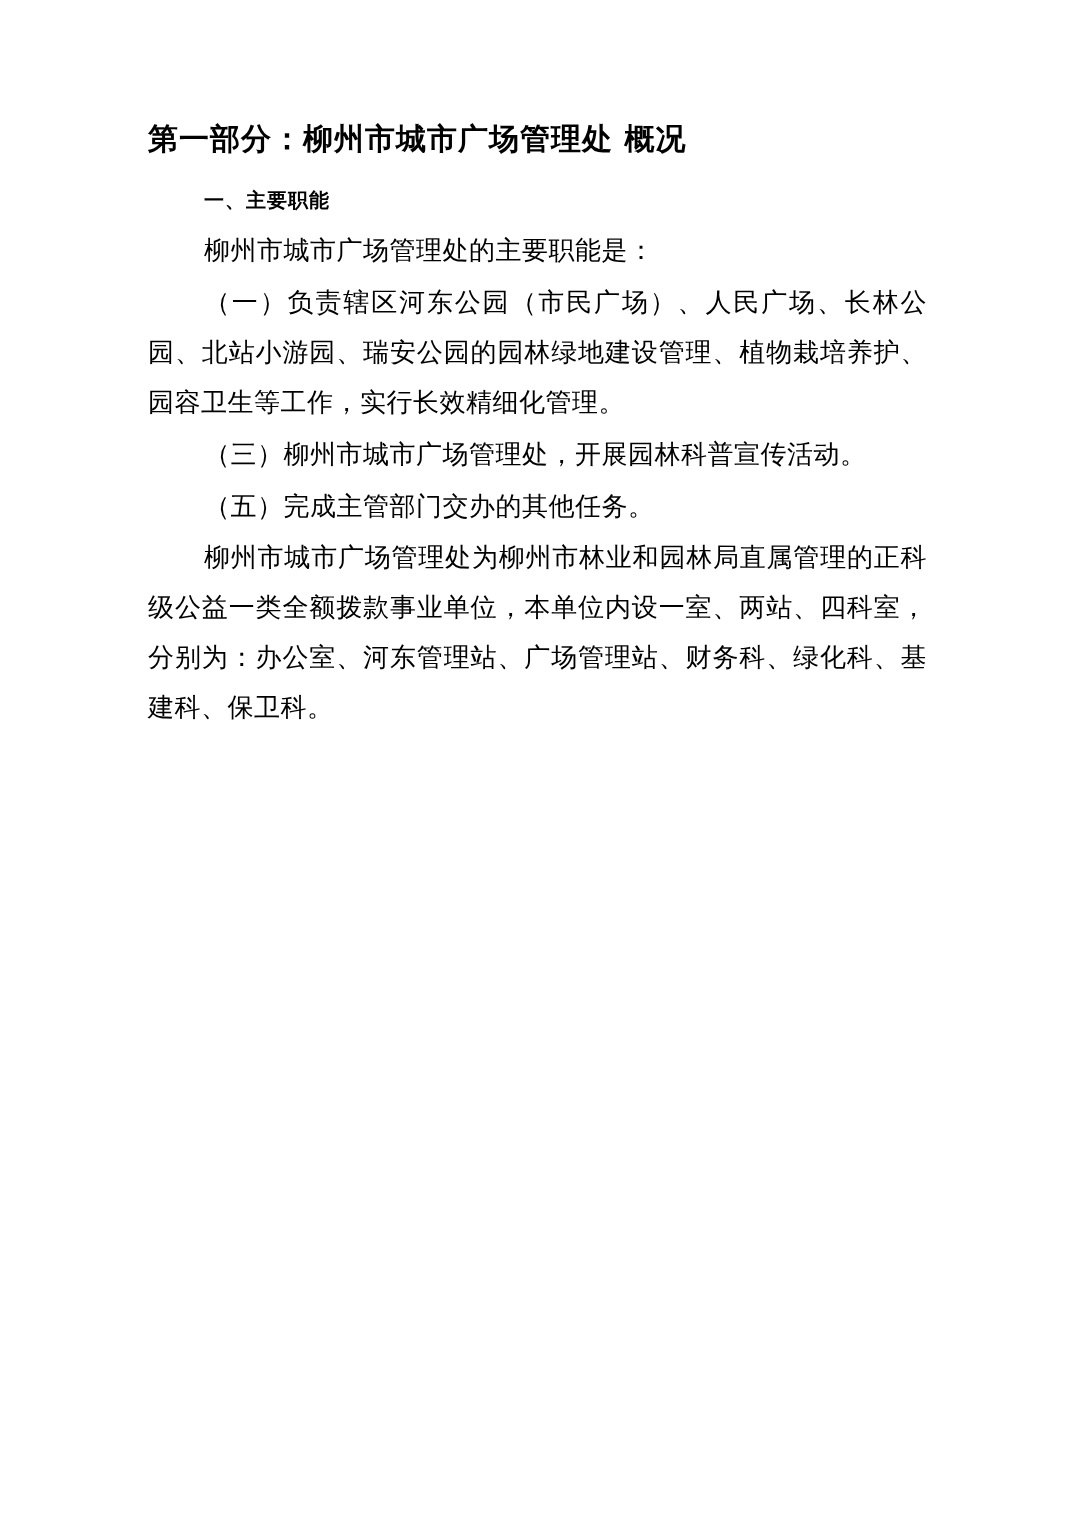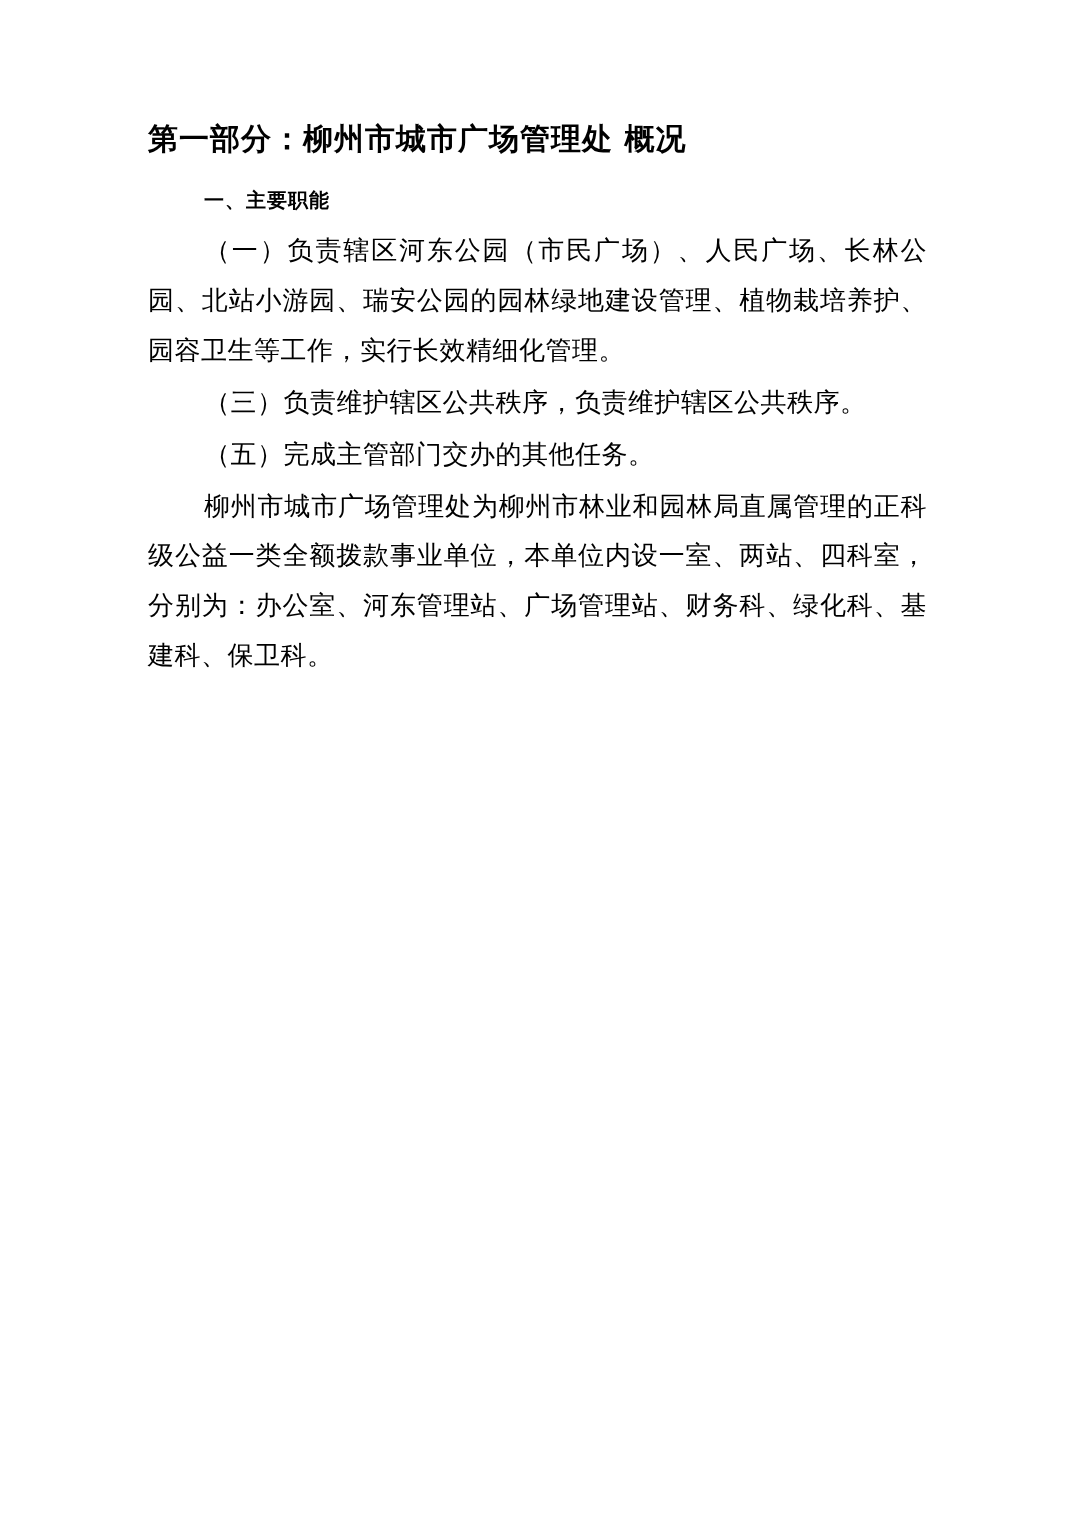--- a/index.html
+++ b/index.html
@@ -51,25 +51,26 @@
 </style>
 </head>
 <body>
 
 <div class="page">
 
   <h1 class="doc-title">第一部分：柳州市城市广场管理处 概况</h1>
 
   <h2 class="section-heading">一、主要职能</h2>
 
+  <p class="para">柳州市城市广场管理处的主要职能是：</p>
 
   <p class="para">（一）负责辖区河东公园（市民广场）、人民广场、长林公园、北站小游园、瑞安公园的园林绿地建设管理、植物栽培养护、园容卫生等工作，实行长效精细化管理。</p>
 
 
-  <p class="para">（三）负责维护辖区公共秩序，负责维护辖区公共秩序。</p>
+  <p class="para">（三）柳州市城市广场管理处，开展园林科普宣传活动。</p>
 
 
   <p class="para">（五）完成主管部门交办的其他任务。</p>
 
 
   <p class="para">柳州市城市广场管理处为柳州市林业和园林局直属管理的正科级公益一类全额拨款事业单位，本单位内设一室、两站、四科室，分别为：办公室、河东管理站、广场管理站、财务科、绿化科、基建科、保卫科。</p>
 
 </div>
 
 </body></html>

